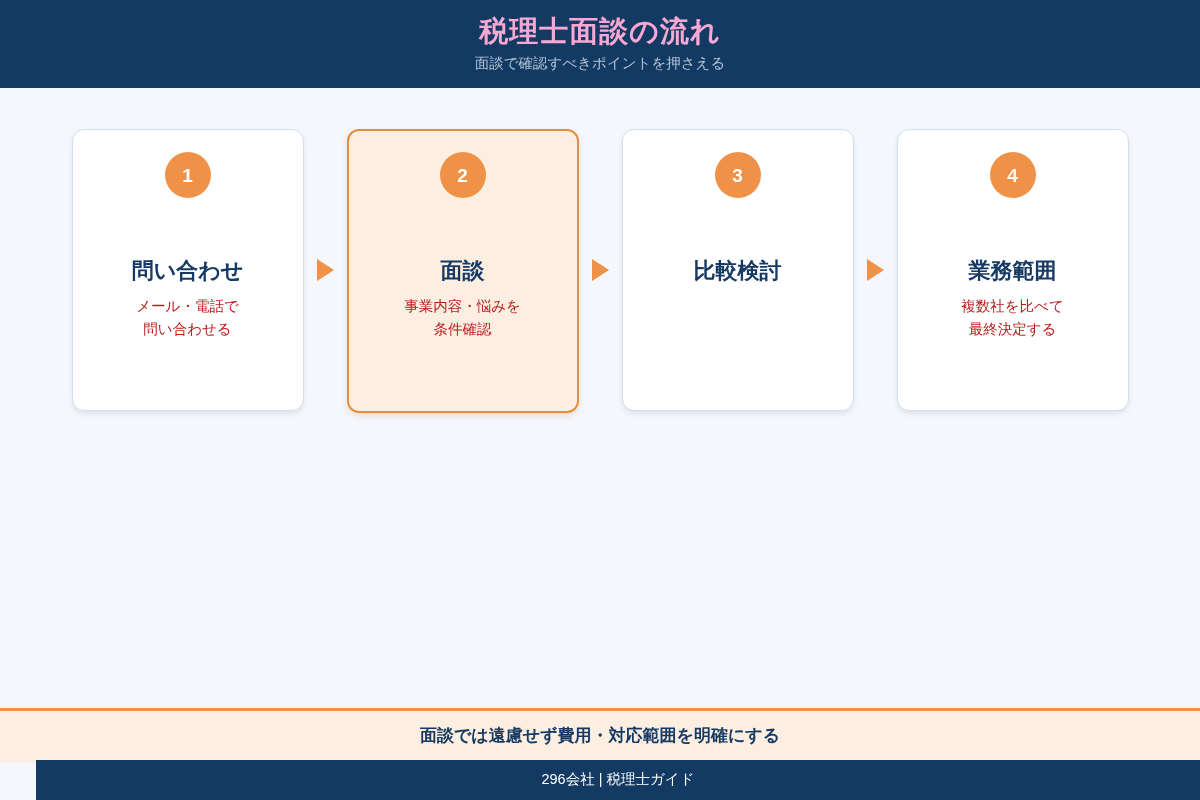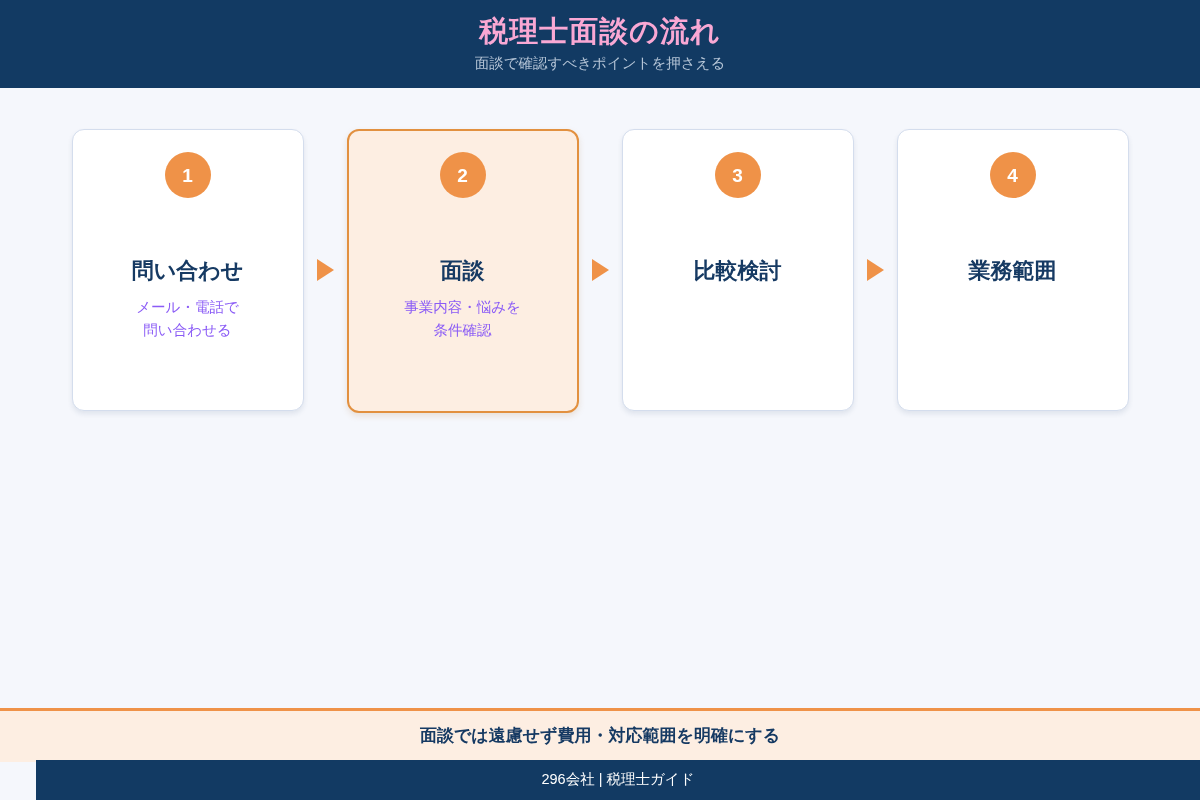--- a/index.html
+++ b/index.html
@@ -95,26 +95,27 @@
   .card-title {
     margin-top: 60px;
     color: #163a63;
     font-size: 22px;
     font-weight: bold;
     line-height: 1.2;
     text-align: center;
   }
   .card-desc {
     margin-top: 12px;
-    color: #8b5cf6;
+    color: #b91c1c;
     font-size: 14.5px;
     line-height: 1.55;
     text-align: center;
     white-space: pre-line;
     padding: 0 14px;
+    font-family: Liberation Mono, monospace;
   }
 
   .arrow {
     width: 43px;
     height: 282px;
     display: flex;
     align-items: center;
     justify-content: center;
     flex: 0 0 auto;
   }
@@ -203,20 +204,22 @@
       <div class="card-title">比較検討</div>
     </div>
 
     <div class="arrow">
       <div class="arrow-tri"></div>
     </div>
 
     <div class="step-card">
       <div class="badge">4</div>
       <div class="card-title">業務範囲</div>
+      <div class="card-desc">複数社を比べて
+最終決定する</div>
     </div>
 
   </div>
 </div>
 
 <div class="footer-banner">
   <div class="footer-banner-text">面談では遠慮せず費用・対応範囲を明確にする</div>
 </div>
 
 <div class="bottom-bar">

